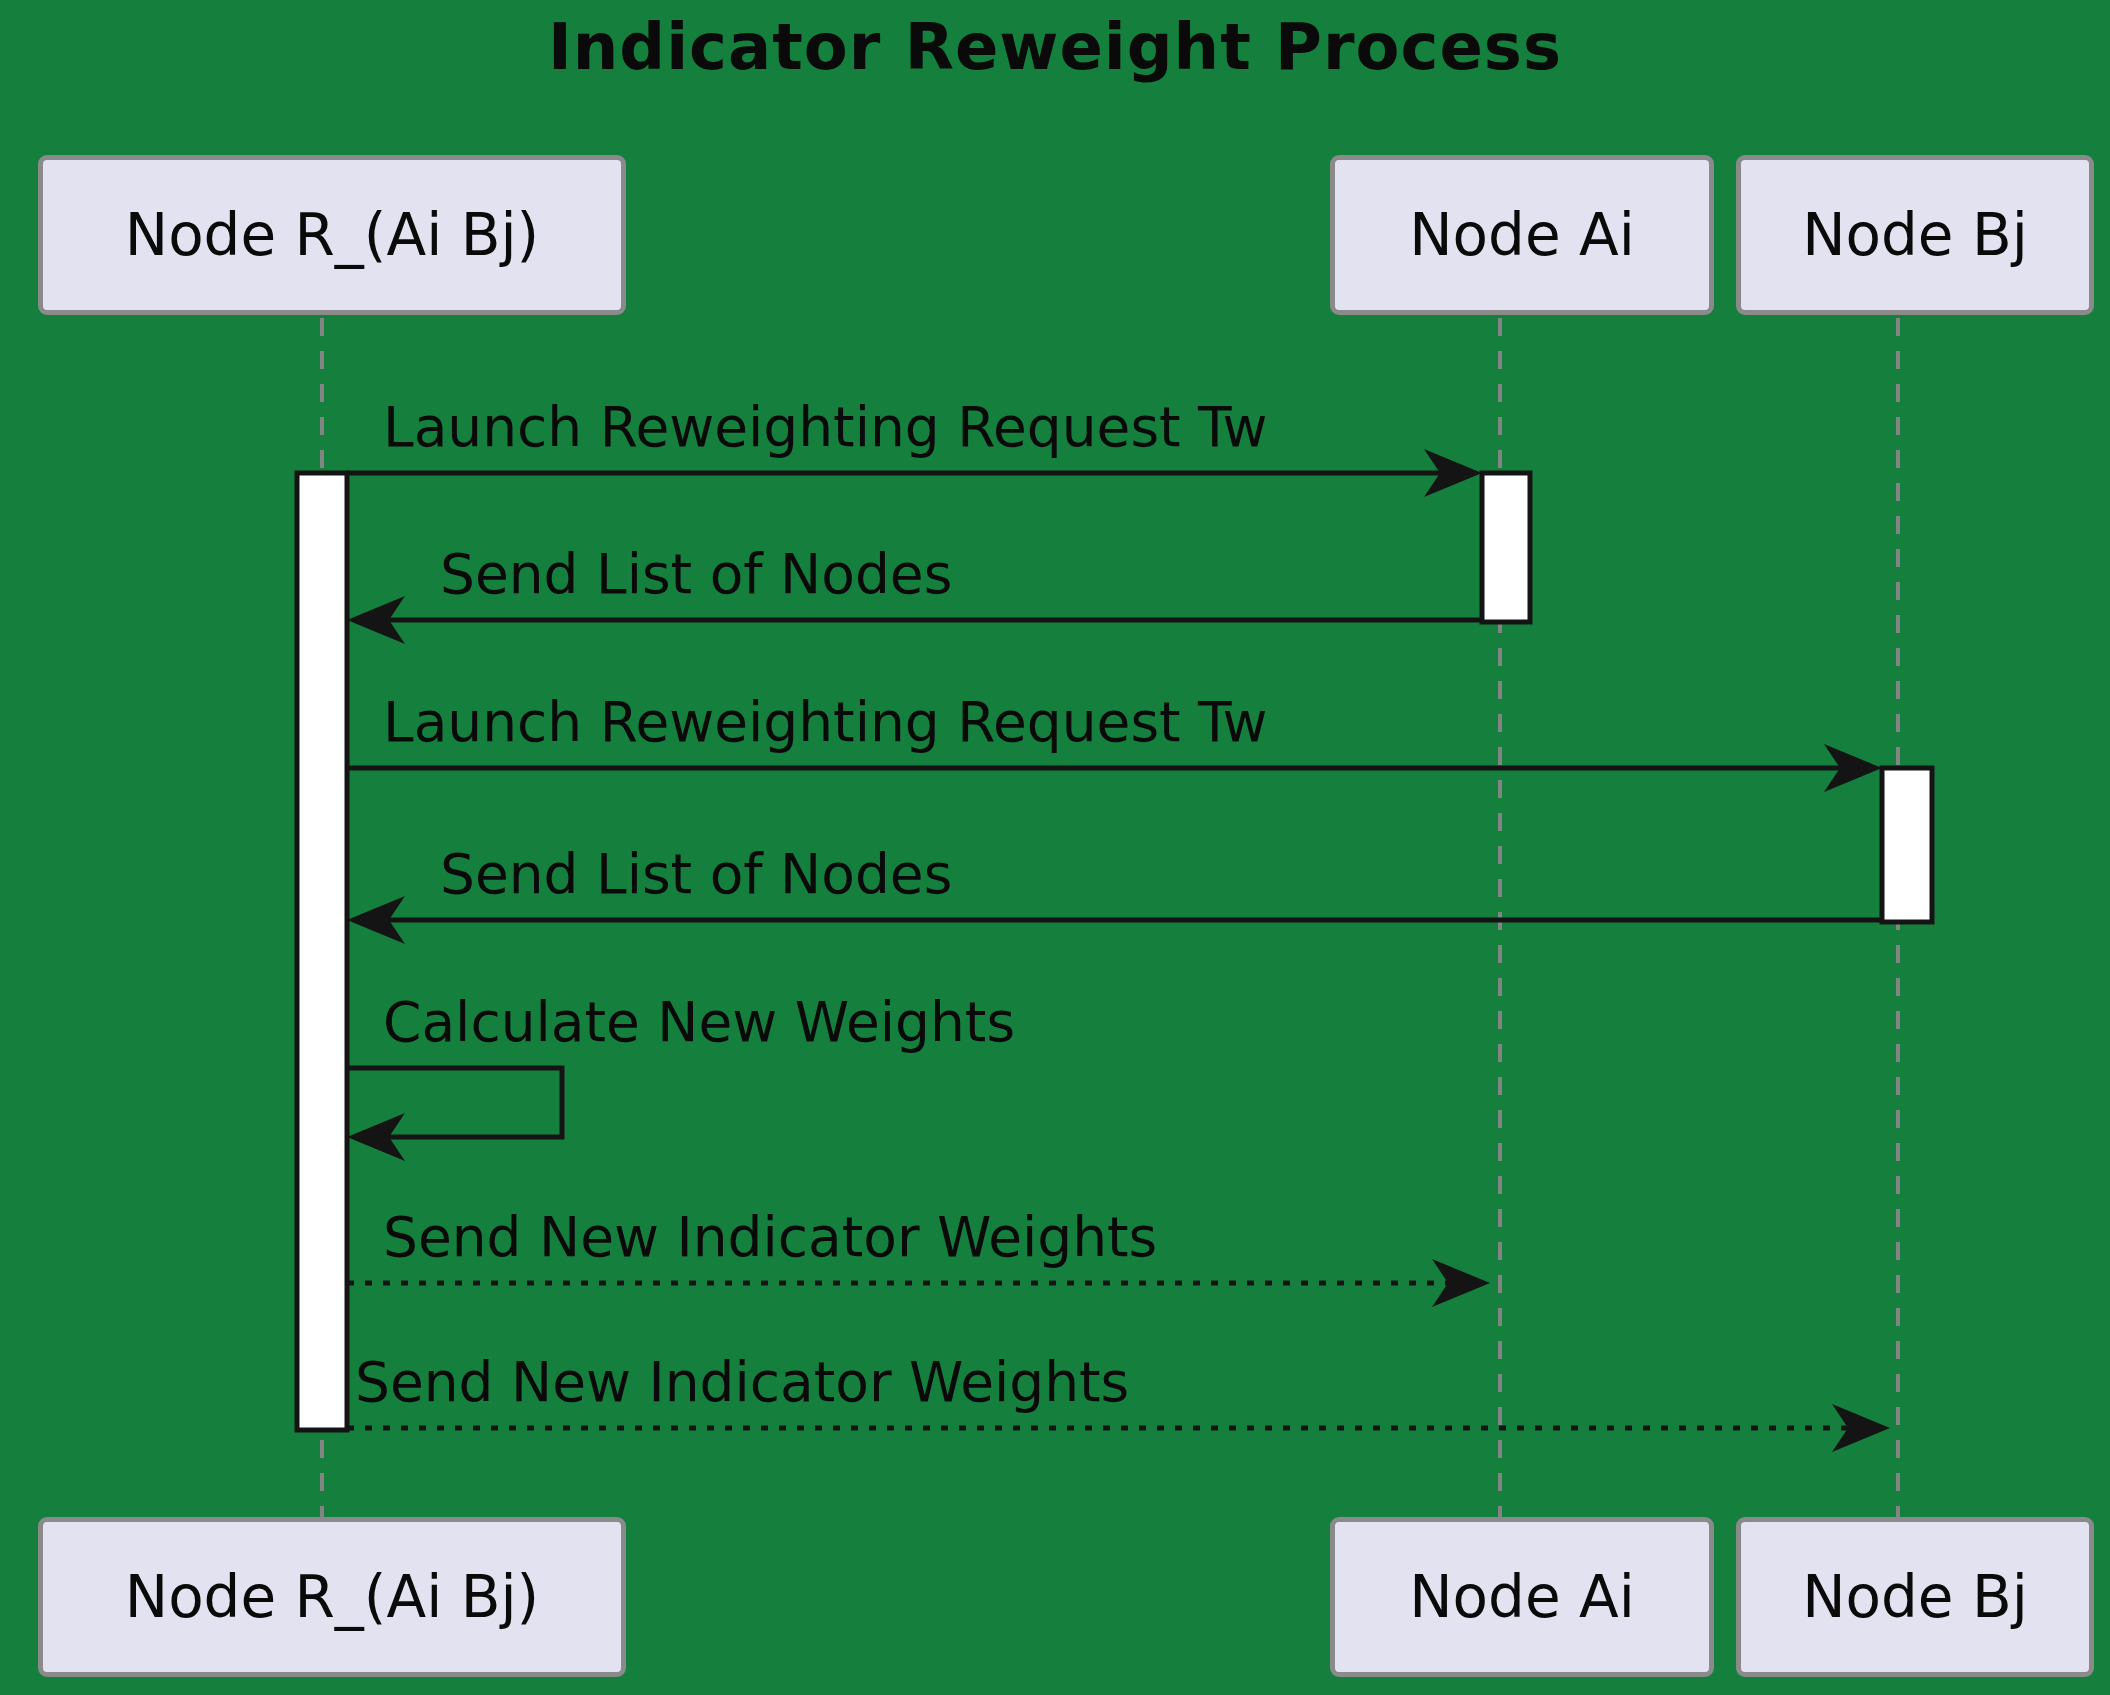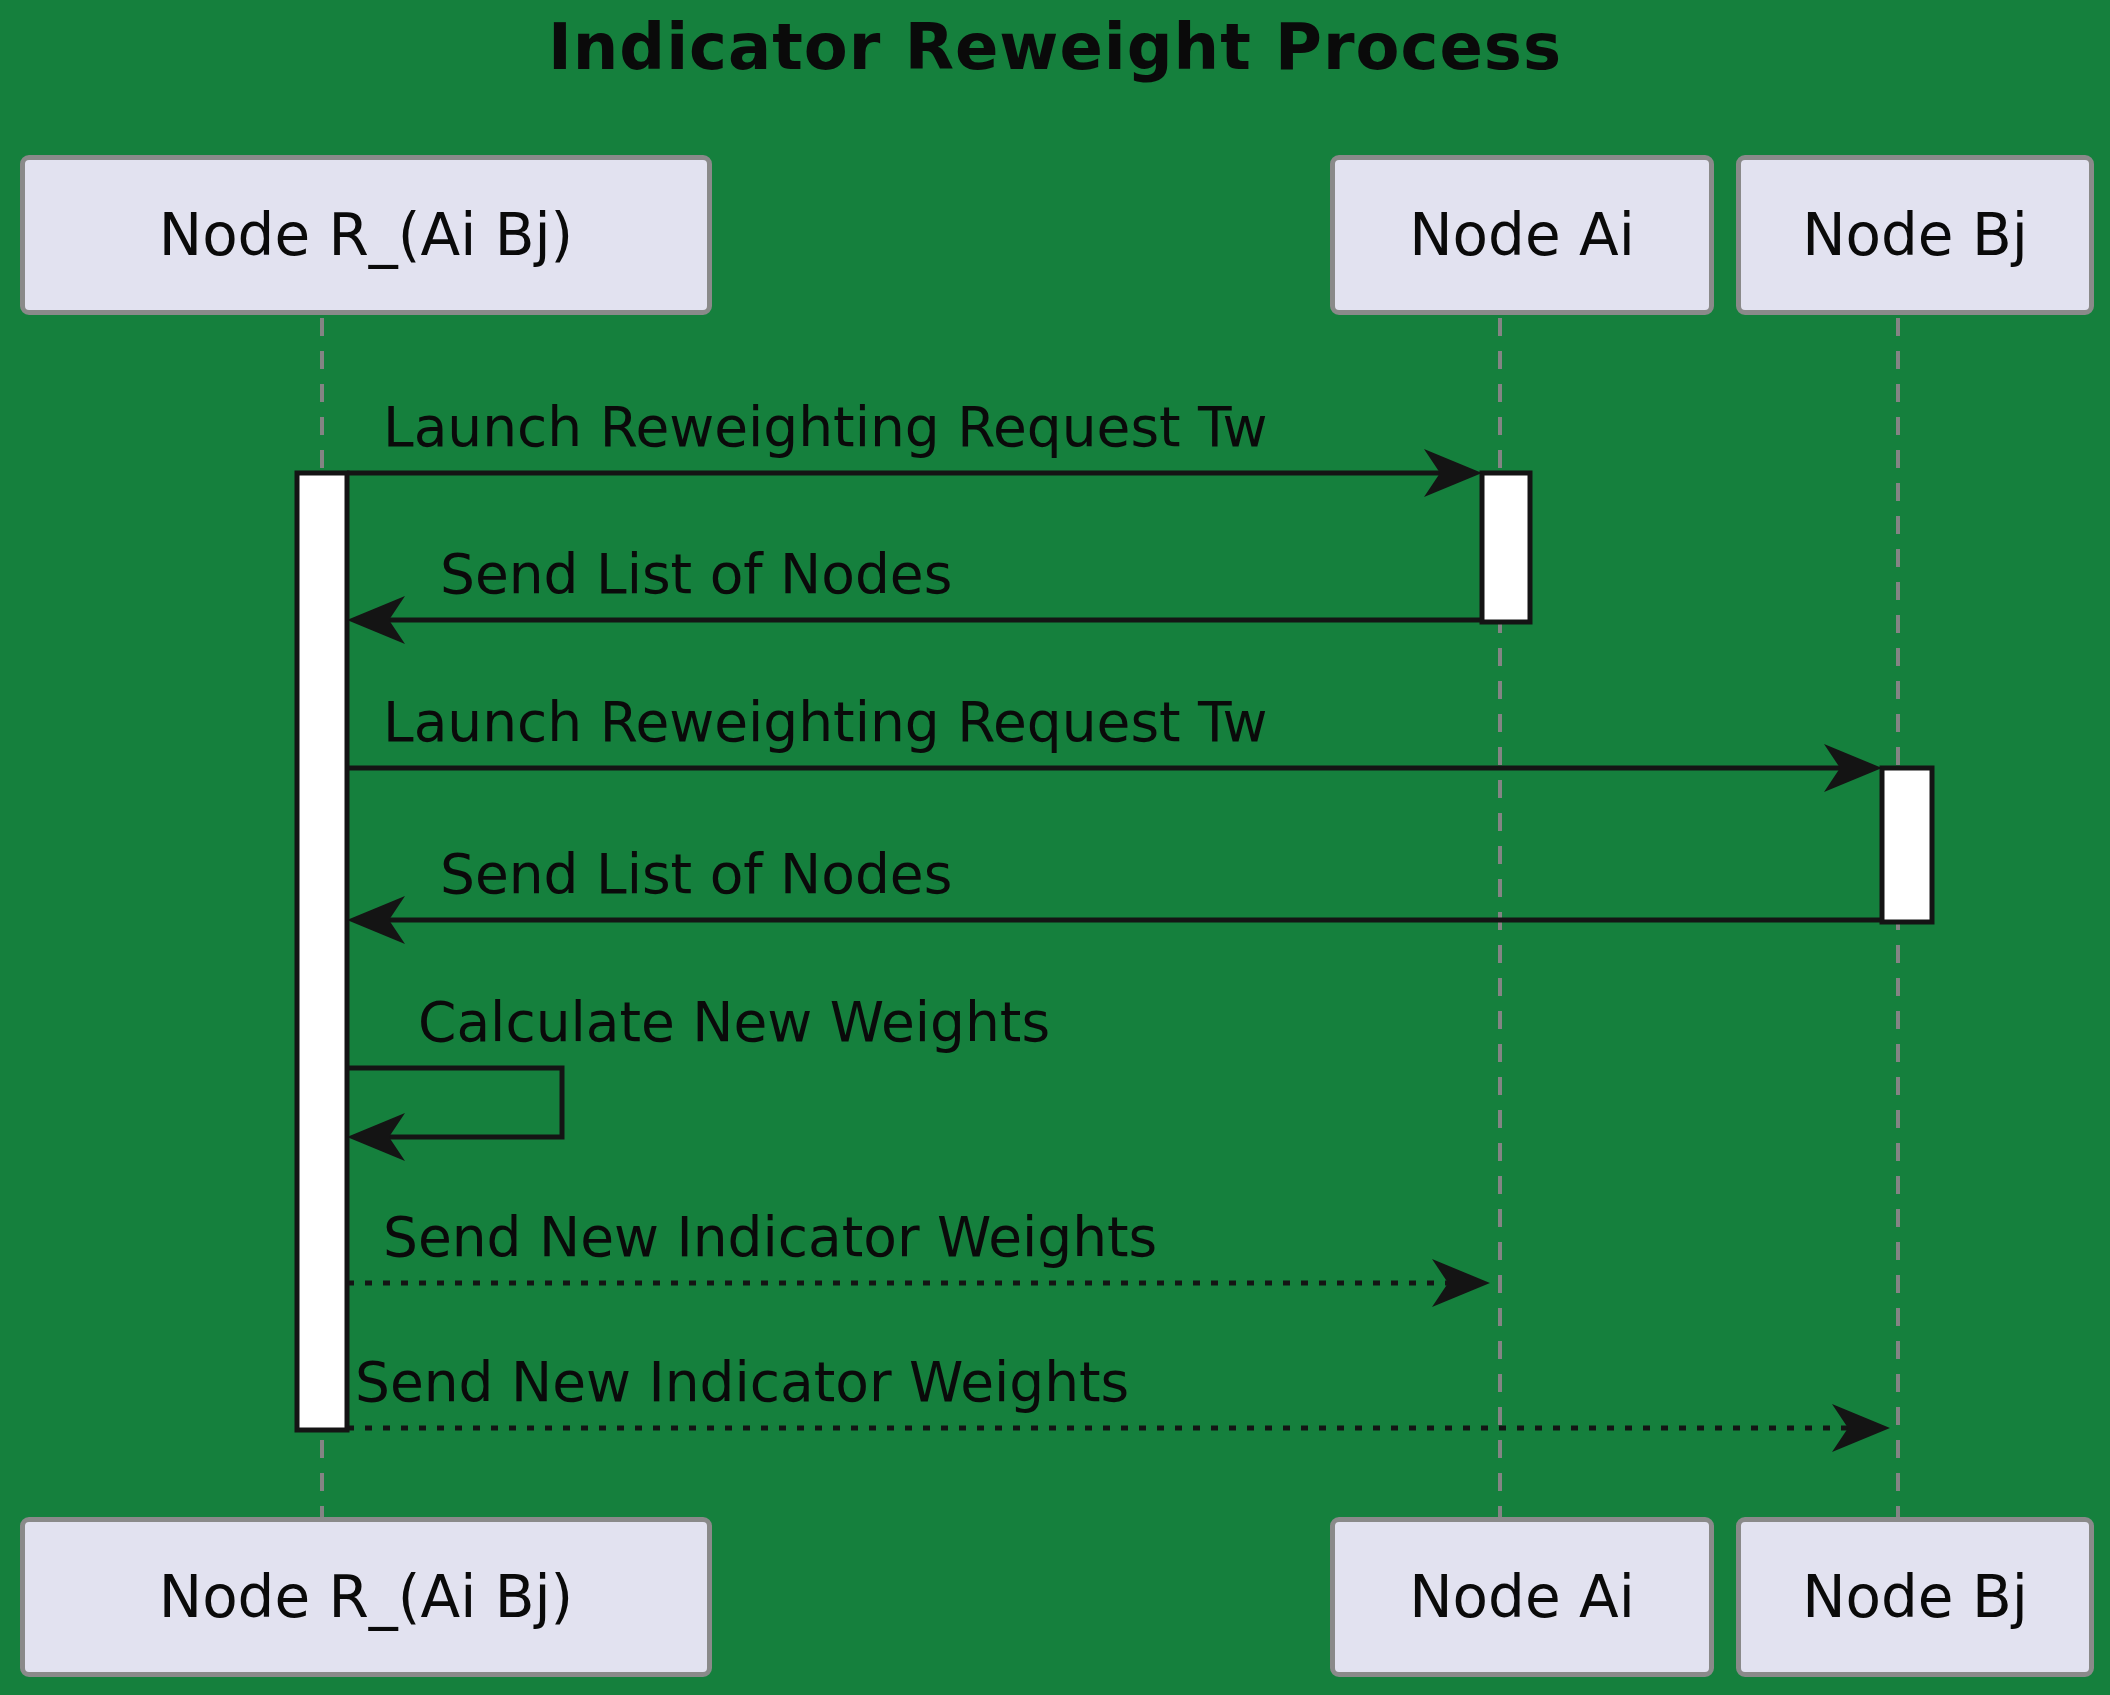--- a/index.html
+++ b/index.html
@@ -35,21 +35,21 @@
     display: flex;
     align-items: center;
     justify-content: center;
     font-size: 58px;
     color: #0a0a0a;
     white-space: nowrap;
     height: 160px;
   }
   .participant.top { top: 155px; }
   .participant.bottom { top: 1517px; }
-  .p-r  { left: 20px;   width: 692px; }
+  .p-r  { left: 38px;   width: 588px; }
   .p-ai { left: 1330px; width: 384px; }
   .p-bj { left: 1736px; width: 358px; }
 
   .msg-label {
     position: absolute;
     font-size: 55px;
     color: #0a0a0a;
     white-space: nowrap;
     line-height: 1.15;
   }
@@ -115,17 +115,17 @@
     <span>Node Ai</span>
   </div>
   <div class="participant bottom p-bj">
     <span>Node Bj</span>
   </div>
 
   <div class="msg-label" style="left:383px; top:396px;">Launch Reweighting Request Tw</div>
   <div class="msg-label" style="left:440px; top:543px;">Send List of Nodes</div>
   <div class="msg-label" style="left:383px; top:691px;">Launch Reweighting Request Tw</div>
   <div class="msg-label" style="left:440px; top:843px;">Send List of Nodes</div>
-  <div class="msg-label" style="left:383px; top:991px;margin-left:35px;">Calculate New Weights</div>
+  <div class="msg-label" style="left:383px; top:991px;">Calculate New Weights</div>
   <div class="msg-label" style="left:383px; top:1206px;">Send New Indicator Weights</div>
   <div class="msg-label" style="left:355px; top:1351px;">Send New Indicator Weights</div>
 
 </div>
 
 </body></html>

